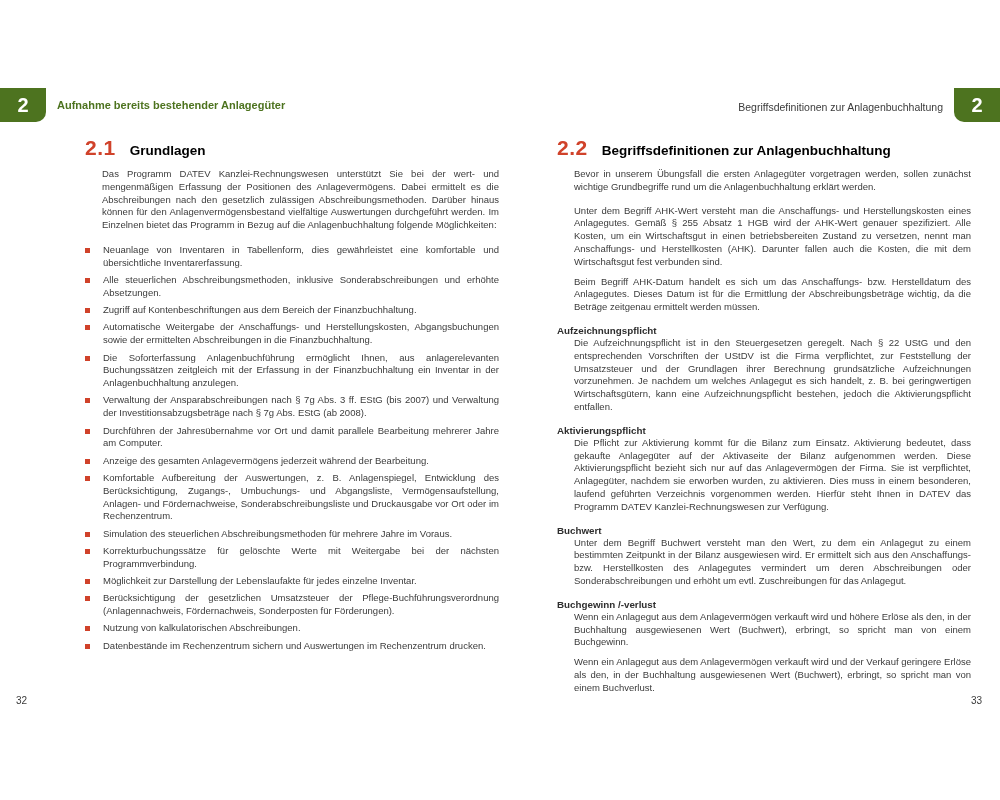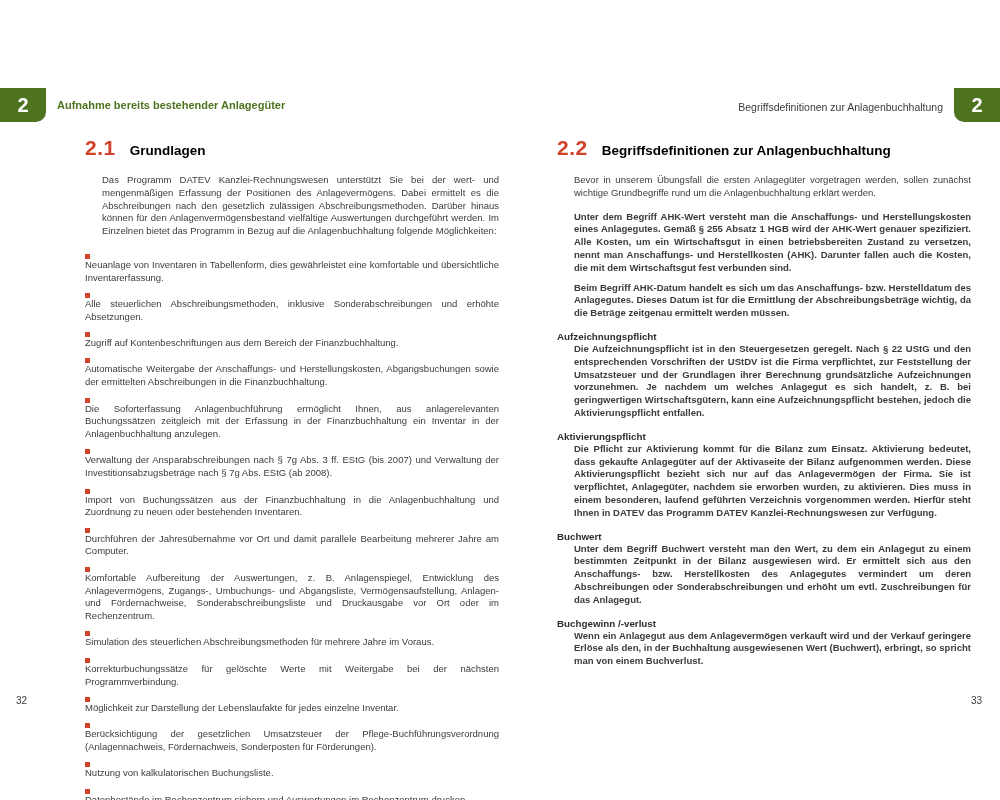--- a/index.html
+++ b/index.html
@@ -26,45 +26,44 @@
     font-size:11px;font-weight:bold;color:#4d731f;
   }
   .running-header-right{
     position:absolute;right:57px;top:101px;
     font-size:10.5px;color:#3b3b3b;
   }
   
   .col{position:absolute;top:136px;width:414px;}
   .col-left{left:85px;}
   .col-right{left:557px;}
-  .section-heading{display:flex;align-items:baseline;margin-bottom:14px;}
+  .section-heading{display:flex;align-items:baseline;margin-bottom:8px;}
   .sec-num{font-size:21px;font-weight:bold;color:#d0422a;letter-spacing:0.5px;}
   .sec-title{font-size:13.5px;font-weight:bold;color:#000000;margin-left:14px;}
   p.body{
     font-size:9.5px;line-height:12.8px;margin:0 0 8px 17px;
     text-align:justify;color:#3b3b3b;
   }
   ul.bullets{list-style:none;margin:12px 0 0 0;padding:0;}
   ul.bullets li{
     display:flex;align-items:flex-start;
     margin-bottom:4.5px;
-    flex-direction:column;
   }
   .sq{
     flex:0 0 auto;width:5px;height:5px;background:#d0422a;
     margin-top:4px;margin-right:13px;
   }
   .bt{
     flex:1 1 auto;font-size:9.5px;line-height:12.8px;text-align:justify;
   }
   .def-block{margin-top:11px;}
   .def-heading{
     font-size:9.8px;font-weight:bold;color:#2e2e2e;margin:0 0 1px 0;
   }
-  .def-block p.body{margin-bottom:7px;font-weight:bold;}
+  .def-block p.body{margin-bottom:7px;}
   .pagenum{
     position:absolute;top:695px;font-size:10px;color:#3b3b3b;text-align:right;
   }
   .pagenum-left{left:16px;}
   .pagenum-right{right:18px;}
 </style>
 </head>
 <body>
 
 <div class="spread">
@@ -105,49 +104,49 @@
       <li>
           <span class="sq"></span>
           <span class="bt">Die Soforterfassung Anlagenbuchführung ermöglicht Ihnen, aus anlagerelevanten Buchungssätzen zeitgleich mit der Erfassung in der Finanzbuchhaltung ein Inventar in der Anlagenbuchhaltung anzulegen.</span>
         </li>
       <li>
           <span class="sq"></span>
           <span class="bt">Verwaltung der Ansparabschreibungen nach § 7g Abs. 3 ff. EStG (bis 2007) und Verwaltung der Investitionsabzugsbeträge nach § 7g Abs. EStG (ab 2008).</span>
         </li>
       <li>
           <span class="sq"></span>
-          <span class="bt">Import von Buchungssätzen aus der Finanzbuchhaltung in die Anlagenbuchhaltung und Zuordnung zu neuen oder bestehenden Inventaren.</span>
-        </li>
-      <li>
-          <span class="sq"></span>
           <span class="bt">Durchführen der Jahresübernahme vor Ort und damit parallele Bearbeitung mehrerer Jahre am Computer.</span>
         </li>
       <li>
           <span class="sq"></span>
-          <span class="bt">Komfortable Aufbereitung der Auswertungen, z. B. Anlagenspiegel, Entwicklung des Anlagevermögens, Zugangs-, Umbuchungs- und Abgangsliste, Vermögensaufstellung, Anlagen- und Fördernachweise, Sonderabschreibungsliste und Druckausgabe vor Ort oder im Rechenzentrum.</span>
+          <span class="bt">Anzeige des gesamten Anlagevermögens jederzeit während der Bearbeitung.</span>
+        </li>
+      <li>
+          <span class="sq"></span>
+          <span class="bt">Komfortable Aufbereitung der Auswertungen, z. B. Anlagenspiegel, Entwicklung des Berücksichtigung, Zugangs-, Umbuchungs- und Abgangsliste, Vermögensaufstellung, Anlagen- und Fördernachweise, Sonderabschreibungsliste und Druckausgabe vor Ort oder im Rechenzentrum.</span>
         </li>
       <li>
           <span class="sq"></span>
           <span class="bt">Simulation des steuerlichen Abschreibungsmethoden für mehrere Jahre im Voraus.</span>
         </li>
       <li>
           <span class="sq"></span>
           <span class="bt">Korrekturbuchungssätze für gelöschte Werte mit Weitergabe bei der nächsten Programmverbindung.</span>
         </li>
       <li>
           <span class="sq"></span>
           <span class="bt">Möglichkeit zur Darstellung der Lebenslaufakte für jedes einzelne Inventar.</span>
         </li>
       <li>
           <span class="sq"></span>
           <span class="bt">Berücksichtigung der gesetzlichen Umsatzsteuer der Pflege-Buchführungsverordnung (Anlagennachweis, Fördernachweis, Sonderposten für Förderungen).</span>
         </li>
       <li>
           <span class="sq"></span>
-          <span class="bt">Nutzung von kalkulatorischen Buchungsliste.</span>
+          <span class="bt">Nutzung von kalkulatorischen Abschreibungen.</span>
         </li>
       <li>
           <span class="sq"></span>
           <span class="bt">Datenbestände im Rechenzentrum sichern und Auswertungen im Rechenzentrum drucken.</span>
         </li>
     </ul>
   </div>
 
   <div class="col col-right">
     <div class="section-heading">
@@ -171,20 +170,21 @@
       <p class="body">Die Pflicht zur Aktivierung kommt für die Bilanz zum Einsatz. Aktivierung bedeutet, dass gekaufte Anlagegüter auf der Aktivaseite der Bilanz aufgenommen werden. Diese Aktivierungspflicht bezieht sich nur auf das Anlagevermögen der Firma. Sie ist verpflichtet, Anlagegüter, nachdem sie erworben wurden, zu aktivieren. Dies muss in einem besonderen, laufend geführten Verzeichnis vorgenommen werden. Hierfür steht Ihnen in DATEV das Programm DATEV Kanzlei-Rechnungswesen zur Verfügung.</p>
     </div>
 
     <div class="def-block">
       <div class="def-heading">Buchwert</div>
       <p class="body">Unter dem Begriff Buchwert versteht man den Wert, zu dem ein Anlagegut zu einem bestimmten Zeitpunkt in der Bilanz ausgewiesen wird. Er ermittelt sich aus den Anschaffungs- bzw. Herstellkosten des Anlagegutes vermindert um deren Abschreibungen oder Sonderabschreibungen und erhöht um evtl. Zuschreibungen für das Anlagegut.</p>
     </div>
 
     <div class="def-block">
       <div class="def-heading">Buchgewinn /-verlust</div>
+      <p class="body">Wenn ein Anlagegut aus dem Anlagevermögen verkauft wird und höhere Erlöse als den, in der Buchhaltung ausgewiesenen Wert (Buchwert), erbringt, so spricht man von einem Buchgewinn.</p>
       <p class="body">Wenn ein Anlagegut aus dem Anlagevermögen verkauft wird und der Verkauf geringere Erlöse als den, in der Buchhaltung ausgewiesenen Wert (Buchwert), erbringt, so spricht man von einem Buchverlust.</p>
     </div>
   </div>
 
   <div class="pagenum pagenum-left">32</div>
   <div class="pagenum pagenum-right">33</div>
 
 </div>
 
 </body></html>

